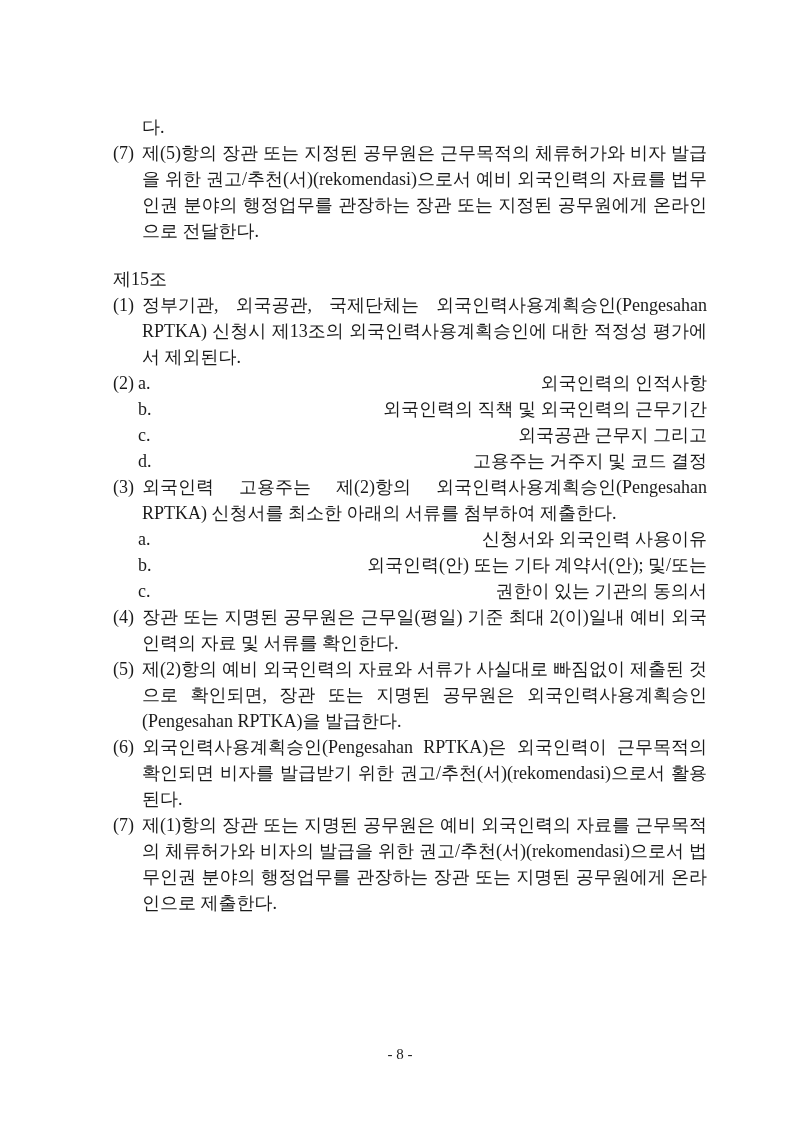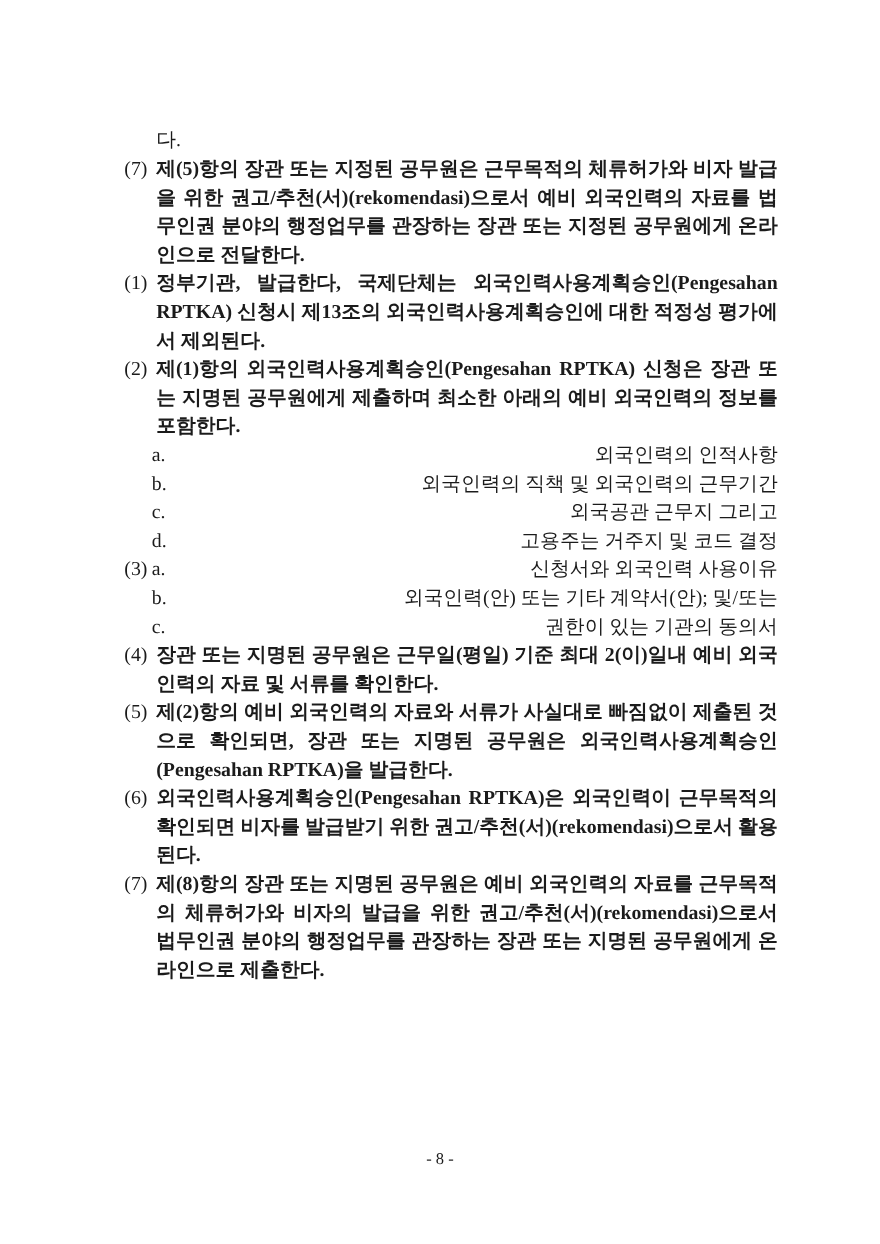--- a/index.html
+++ b/index.html
@@ -27,21 +27,21 @@
   }
   .item {
     display: flex;
     align-items: flex-start;
   }
   .item > .marker {
     flex: 0 0 29px;
     white-space: nowrap;
   }
   .item > .ibody { flex: 1; min-width: 0; }
-  .item .itext { text-align: justify; font-weight: bold; }
+  .item .itext { text-align: justify; }
   .subitems { margin-left: -4px; }
   .subitem { display: flex; align-items: flex-start; }
   .subitem > .smarker { flex: 0 0 22px; white-space: nowrap; }
   .subitem > .stext { flex: 1; text-align: right; }
   .article-heading {
     margin: 22px 0 0 0;
     font-size: 18px;
     font-weight: normal;
     line-height: 26px;
   }
@@ -66,34 +66,34 @@
     <div id="top-items">
   <div class="item">
     <span class="marker">(7)</span>
     <div class="ibody">
       <div class="itext">제(5)항의 장관 또는 지정된 공무원은 근무목적의 체류허가와 비자 발급을 위한 권고/추천(서)(rekomendasi)으로서 예비 외국인력의 자료를 법무인권 분야의 행정업무를 관장하는 장관 또는 지정된 공무원에게 온라인으로 전달한다.</div>
 
     </div>
   </div>
 </div>
 
+    <h2 class="article-heading">제15조</h2>
 
     <div id="article-items">
   <div class="item">
     <span class="marker">(1)</span>
     <div class="ibody">
-      <div class="itext">정부기관, 발급한다, 국제단체는 외국인력사용계획승인(Pengesahan RPTKA) 신청시 제13조의 외국인력사용계획승인에 대한 적정성 평가에서 제외된다.</div>
+      <div class="itext">정부기관, 외국공관, 국제단체는 외국인력사용계획승인(Pengesahan RPTKA) 신청시 제13조의 외국인력사용계획승인에 대한 적정성 평가에서 제외된다.</div>
 
     </div>
   </div>
 
   <div class="item">
     <span class="marker">(2)</span>
     <div class="ibody">
-      <div class="itext">제(1)항의 외국인력사용계획승인(Pengesahan RPTKA) 신청은 장관 또는 지명된 공무원에게 제출하며 최소한 아래의 예비 외국인력의 정보를 포함한다.</div>
       <div class="subitems">
   <div class="subitem">
     <span class="smarker">a.</span>
     <div class="stext">외국인력의 인적사항</div>
   </div>
 
   <div class="subitem">
     <span class="smarker">b.</span>
     <div class="stext">외국인력의 직책 및 외국인력의 근무기간</div>
   </div>
@@ -107,20 +107,21 @@
     <span class="smarker">d.</span>
     <div class="stext">고용주는 거주지 및 코드 결정</div>
   </div>
 </div>
     </div>
   </div>
 
   <div class="item">
     <span class="marker">(3)</span>
     <div class="ibody">
+      <div class="itext">외국인력 고용주는 제(2)항의 외국인력사용계획승인(Pengesahan RPTKA) 신청서를 최소한 아래의 서류를 첨부하여 제출한다.</div>
       <div class="subitems">
   <div class="subitem">
     <span class="smarker">a.</span>
     <div class="stext">신청서와 외국인력 사용이유</div>
   </div>
 
   <div class="subitem">
     <span class="smarker">b.</span>
     <div class="stext">외국인력(안) 또는 기타 계약서(안); 및/또는</div>
   </div>
@@ -153,21 +154,21 @@
     <span class="marker">(6)</span>
     <div class="ibody">
       <div class="itext">외국인력사용계획승인(Pengesahan RPTKA)은 외국인력이 근무목적의 확인되면 비자를 발급받기 위한 권고/추천(서)(rekomendasi)으로서 활용된다.</div>
 
     </div>
   </div>
 
   <div class="item">
     <span class="marker">(7)</span>
     <div class="ibody">
-      <div class="itext">제(8)항의 장관 또는 지명된 공무원은 예비 외국인력의 자료를 근무목적의 체류허가와 비자의 발급을 위한 권고/추천(서)(rekomendasi)으로서 법무인권 분야의 행정업무를 관장하는 장관 또는 지명된 공무원에게 온라인으로 제출한다.</div>
+      <div class="itext">제(1)항의 장관 또는 지명된 공무원은 예비 외국인력의 자료를 근무목적의 체류허가와 비자의 발급을 위한 권고/추천(서)(rekomendasi)으로서 법무인권 분야의 행정업무를 관장하는 장관 또는 지명된 공무원에게 온라인으로 제출한다.</div>
 
     </div>
   </div>
 </div>
   </div>
 
   <div class="footer">- 8 -</div>
 </div>
 
 </body></html>

